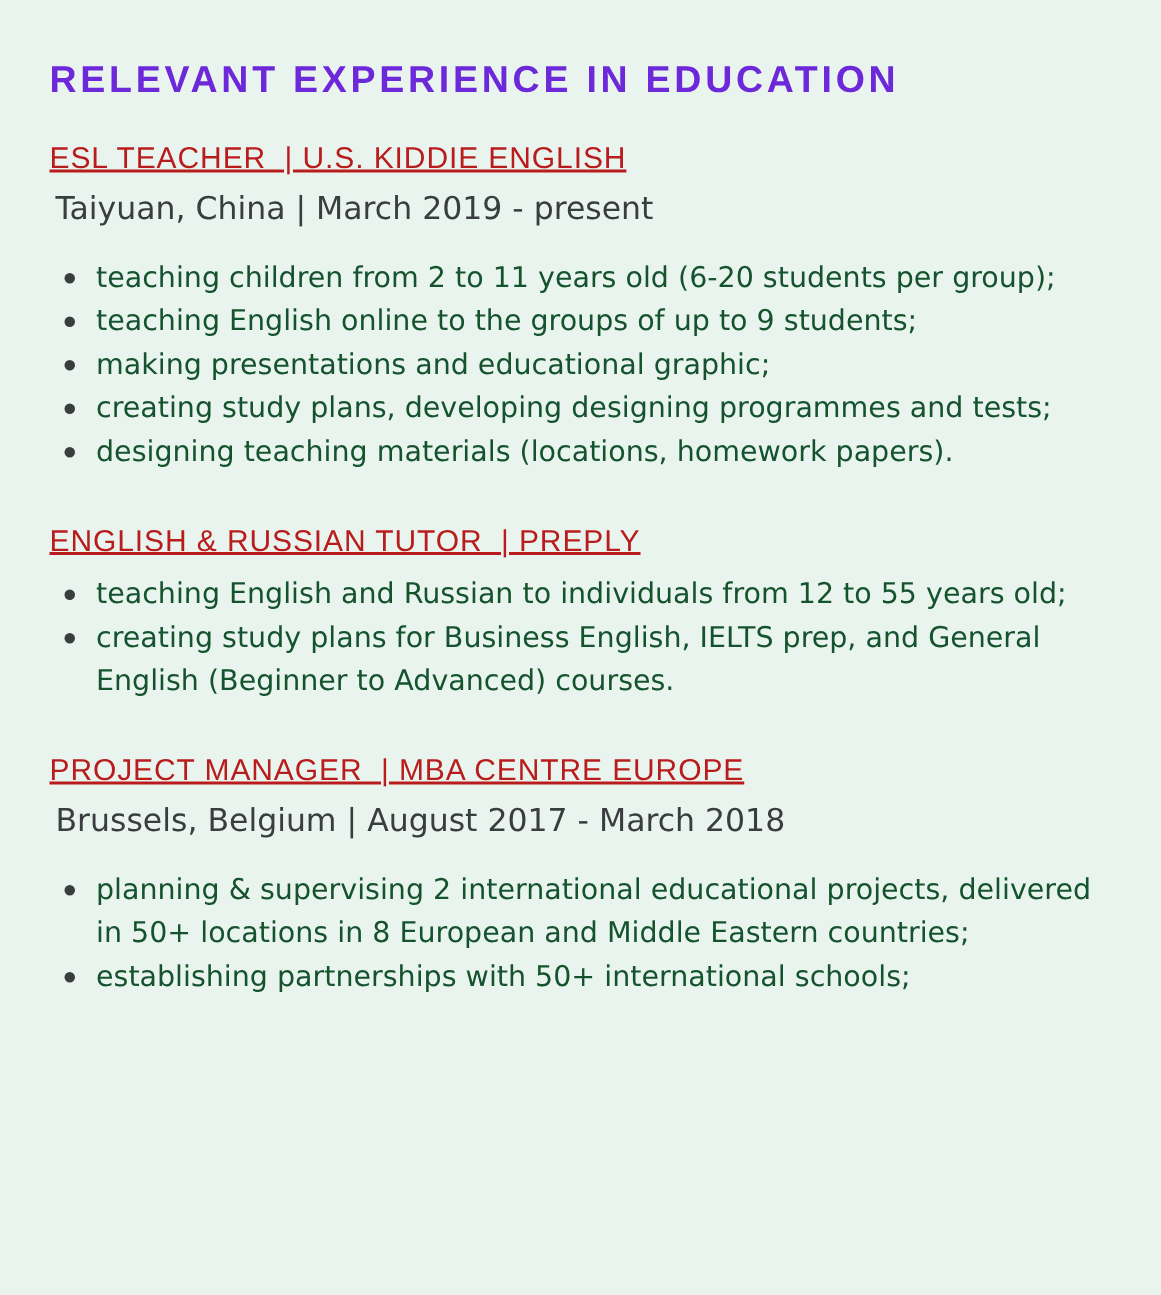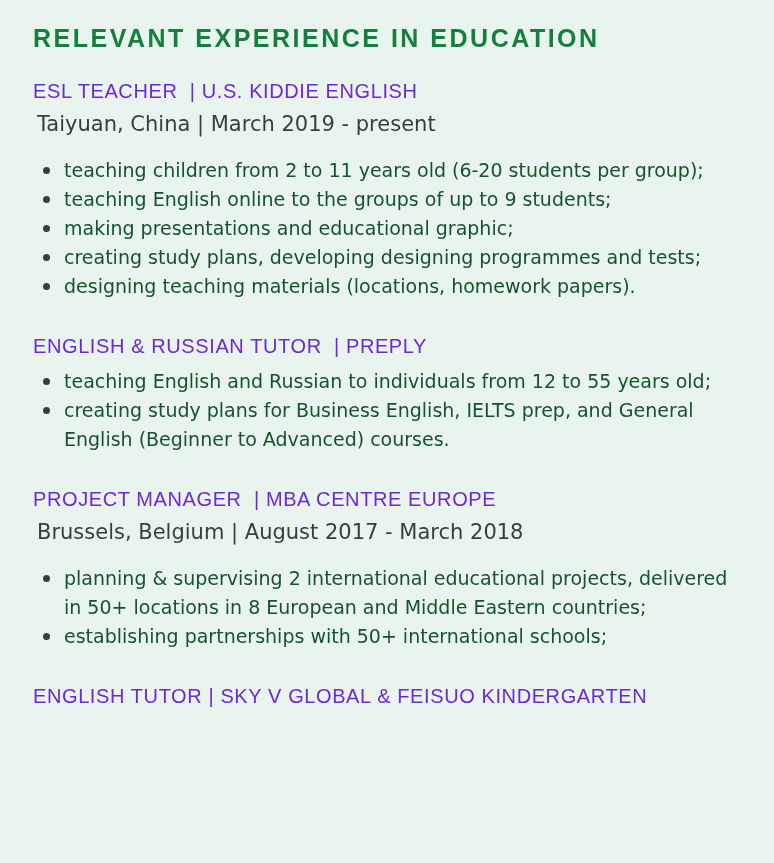--- a/index.html
+++ b/index.html
@@ -16,32 +16,33 @@
     width: 774px;
     height: 863px;
     padding: 24px 40px 0 33px;
     overflow: hidden;
   }
   .page-title {
     font-family: "Liberation Sans", sans-serif;
     font-size: 25px;
     font-weight: bold;
     letter-spacing: 2.5px;
-    color: #15803d;
-    margin: 0 0 27px 0;
+    color: #6d28d9;
+    margin: 15px 0 27px 0;
     white-space: pre-wrap;
   }
   .section-title {
     font-family: "Liberation Sans", sans-serif;
     font-size: 20px;
     font-weight: normal;
     letter-spacing: 0.6px;
-    color: #6d28d9;
+    color: #b91c1c;
     margin: 0 0 9px 0;
     white-space: pre-wrap;
+    text-decoration: underline;
   }
   .section-meta {
     font-size: 21px;
     line-height: 25px;
     color: #3a3d40;
     margin: 0 0 0 4px;
     padding: 0 0 19px 0;
     white-space: pre-wrap;
   }
   .bullet-list {
@@ -96,18 +97,14 @@
 
   <section class="experience-section">
     <h2 class="section-title">PROJECT MANAGER  | MBA CENTRE EUROPE</h2>
     <p class="section-meta">Brussels, Belgium | August 2017 - March 2018</p>
     <ul class="bullet-list">
           <li>planning &amp; supervising 2 international educational projects, delivered in 50+ locations in 8 European and Middle Eastern countries;</li>
           <li>establishing partnerships with 50+ international schools;</li>
         </ul>
   </section>
 
-  <section class="experience-section">
-    <h2 class="section-title">ENGLISH TUTOR | SKY V GLOBAL &amp; FEISUO KINDERGARTEN</h2>
-
-  </section>
 </div>
 </div>
 
 </body></html>

